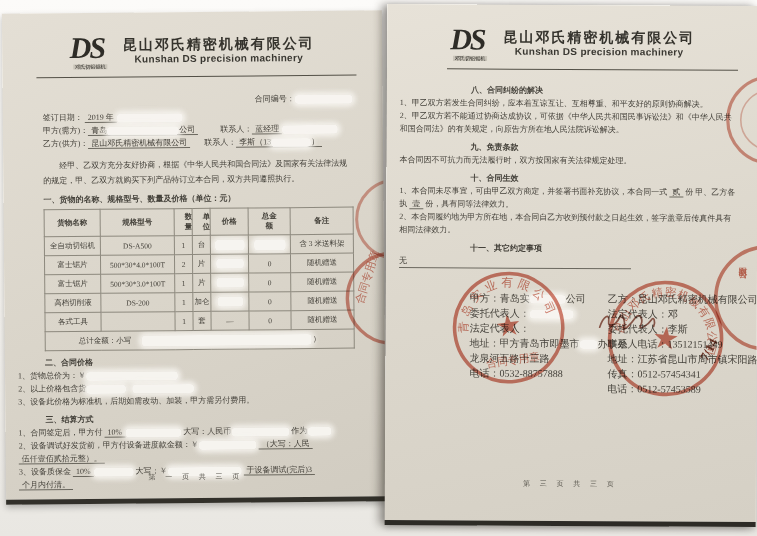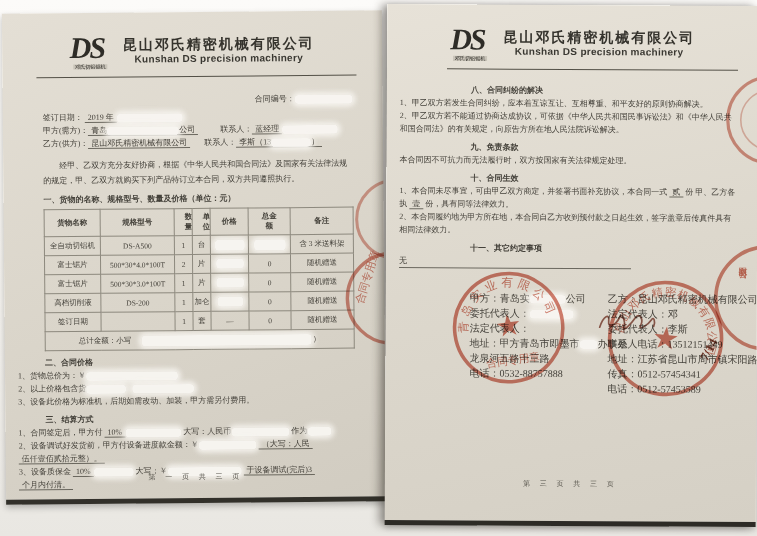--- a/index.html
+++ b/index.html
@@ -159,21 +159,21 @@
     <tr>
       <td>高档切削液</td>
       <td>DS-200</td>
       <td>1</td>
       <td>加仑</td>
       <td><span class="rd" style="width:26px;height:10px;"></span></td>
       <td>0</td>
       <td>随机赠送</td>
     </tr>
     <tr>
-      <td>签订日期</td>
+      <td>各式工具</td>
       <td></td>
       <td>1</td>
       <td>套</td>
       <td>—</td>
       <td>0</td>
       <td>随机赠送</td>
     </tr>
     <tr>
       <td colspan="7" class="total-cell">
         <span>总计金额：小写</span>

